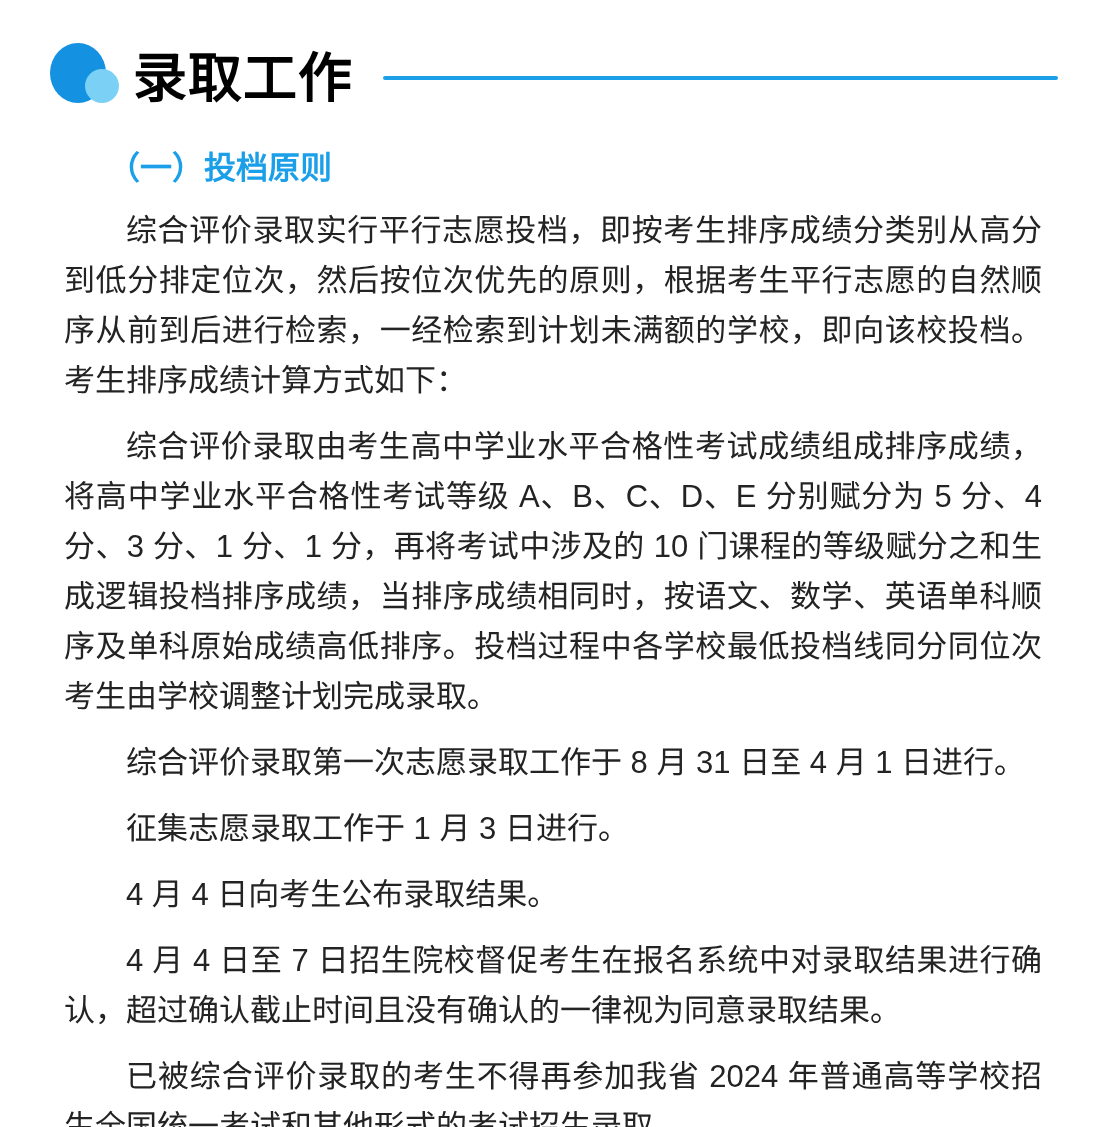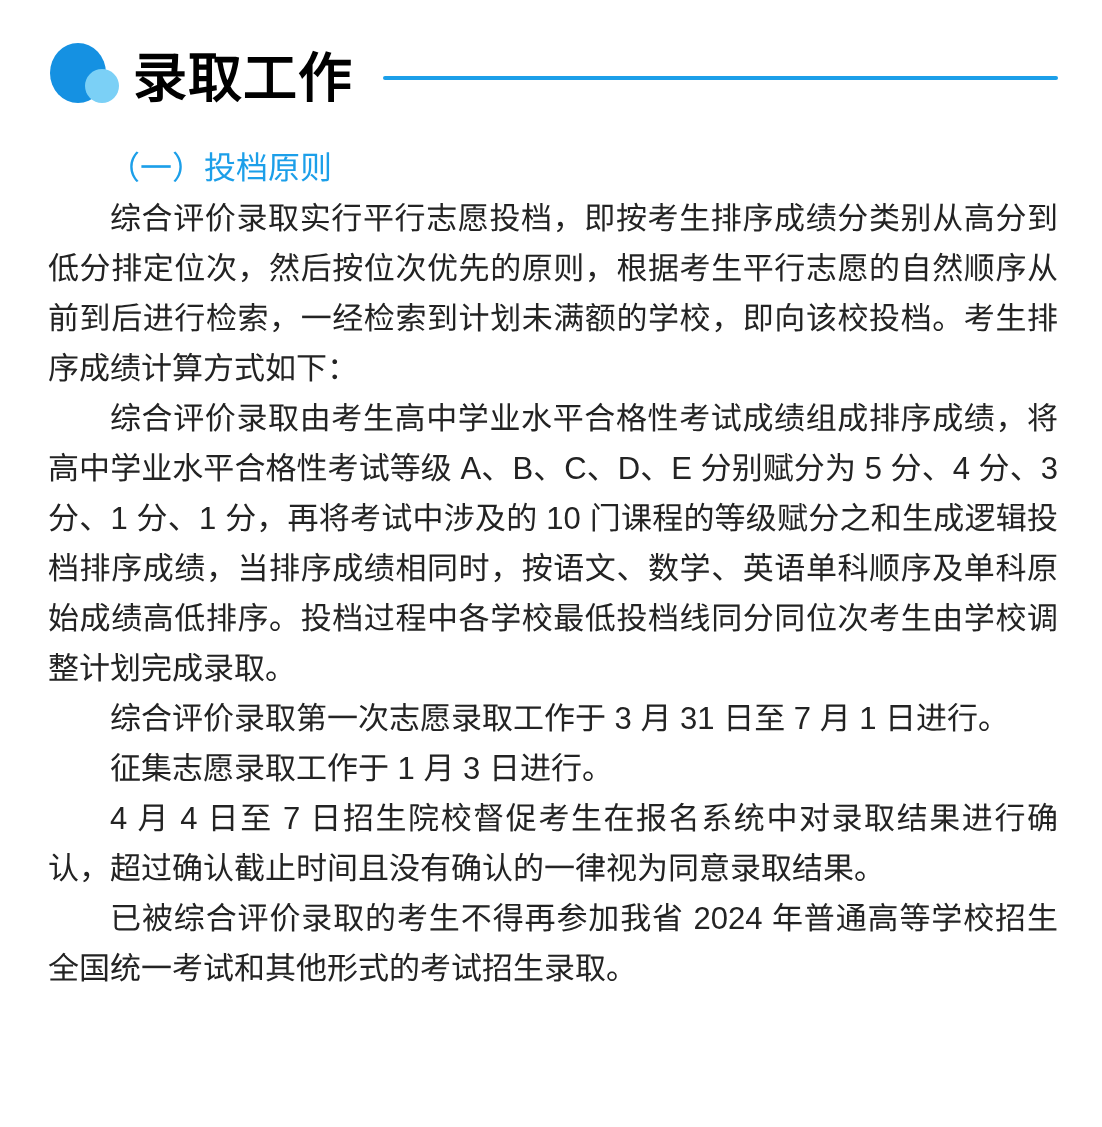--- a/index.html
+++ b/index.html
@@ -64,25 +64,25 @@
     margin-left: 30px;
     background: #1c9fe9;
     border-radius: 2px;
   }
   
   .section-heading {
     margin: 4px 0;
     padding-left: 60px;
     font-size: 32px;
     line-height: 44px;
-    font-weight: 400;
+    font-weight: 700;
     color: #1c9fe9;
   }
   .para {
-    margin: 0;
+    margin: 16px;
     font-size: 31px;
     line-height: 50px;
     font-weight: 400;
     color: #232323;
     text-align: justify;
     text-indent: 2em;
   }
 </style>
 </head>
 <body>
@@ -100,23 +100,24 @@
 
   <main>
 
     <h2 class="section-heading">（一）投档原则</h2>
 
     <p class="para">综合评价录取实行平行志愿投档，即按考生排序成绩分类别从高分到低分排定位次，然后按位次优先的原则，根据考生平行志愿的自然顺序从前到后进行检索，一经检索到计划未满额的学校，即向该校投档。考生排序成绩计算方式如下：</p>
 
     <p class="para">综合评价录取由考生高中学业水平合格性考试成绩组成排序成绩，将高中学业水平合格性考试等级 A、B、C、D、E 分别赋分为 5 分、4 分、3 分、1 分、1 分，再将考试中涉及的 10 门课程的等级赋分之和生成逻辑投档排序成绩，当排序成绩相同时，按语文、数学、英语单科顺序及单科原始成绩高低排序。投档过程中各学校最低投档线同分同位次考生由学校调整计划完成录取。</p>
 
 
-    <p class="para">综合评价录取第一次志愿录取工作于 3 月 31 日至 7 月 1 日进行。</p>
+    <p class="para">综合评价录取第一次志愿录取工作于 8 月 31 日至 4 月 1 日进行。</p>
 
     <p class="para">征集志愿录取工作于 1 月 3 日进行。</p>
 
+    <p class="para">4 月 4 日向考生公布录取结果。</p>
 
     <p class="para">4 月 4 日至 7 日招生院校督促考生在报名系统中对录取结果进行确认，超过确认截止时间且没有确认的一律视为同意录取结果。</p>
 
     <p class="para">已被综合评价录取的考生不得再参加我省 2024 年普通高等学校招生全国统一考试和其他形式的考试招生录取。</p>
 
   </main>
 </div>
 
 </body></html>

